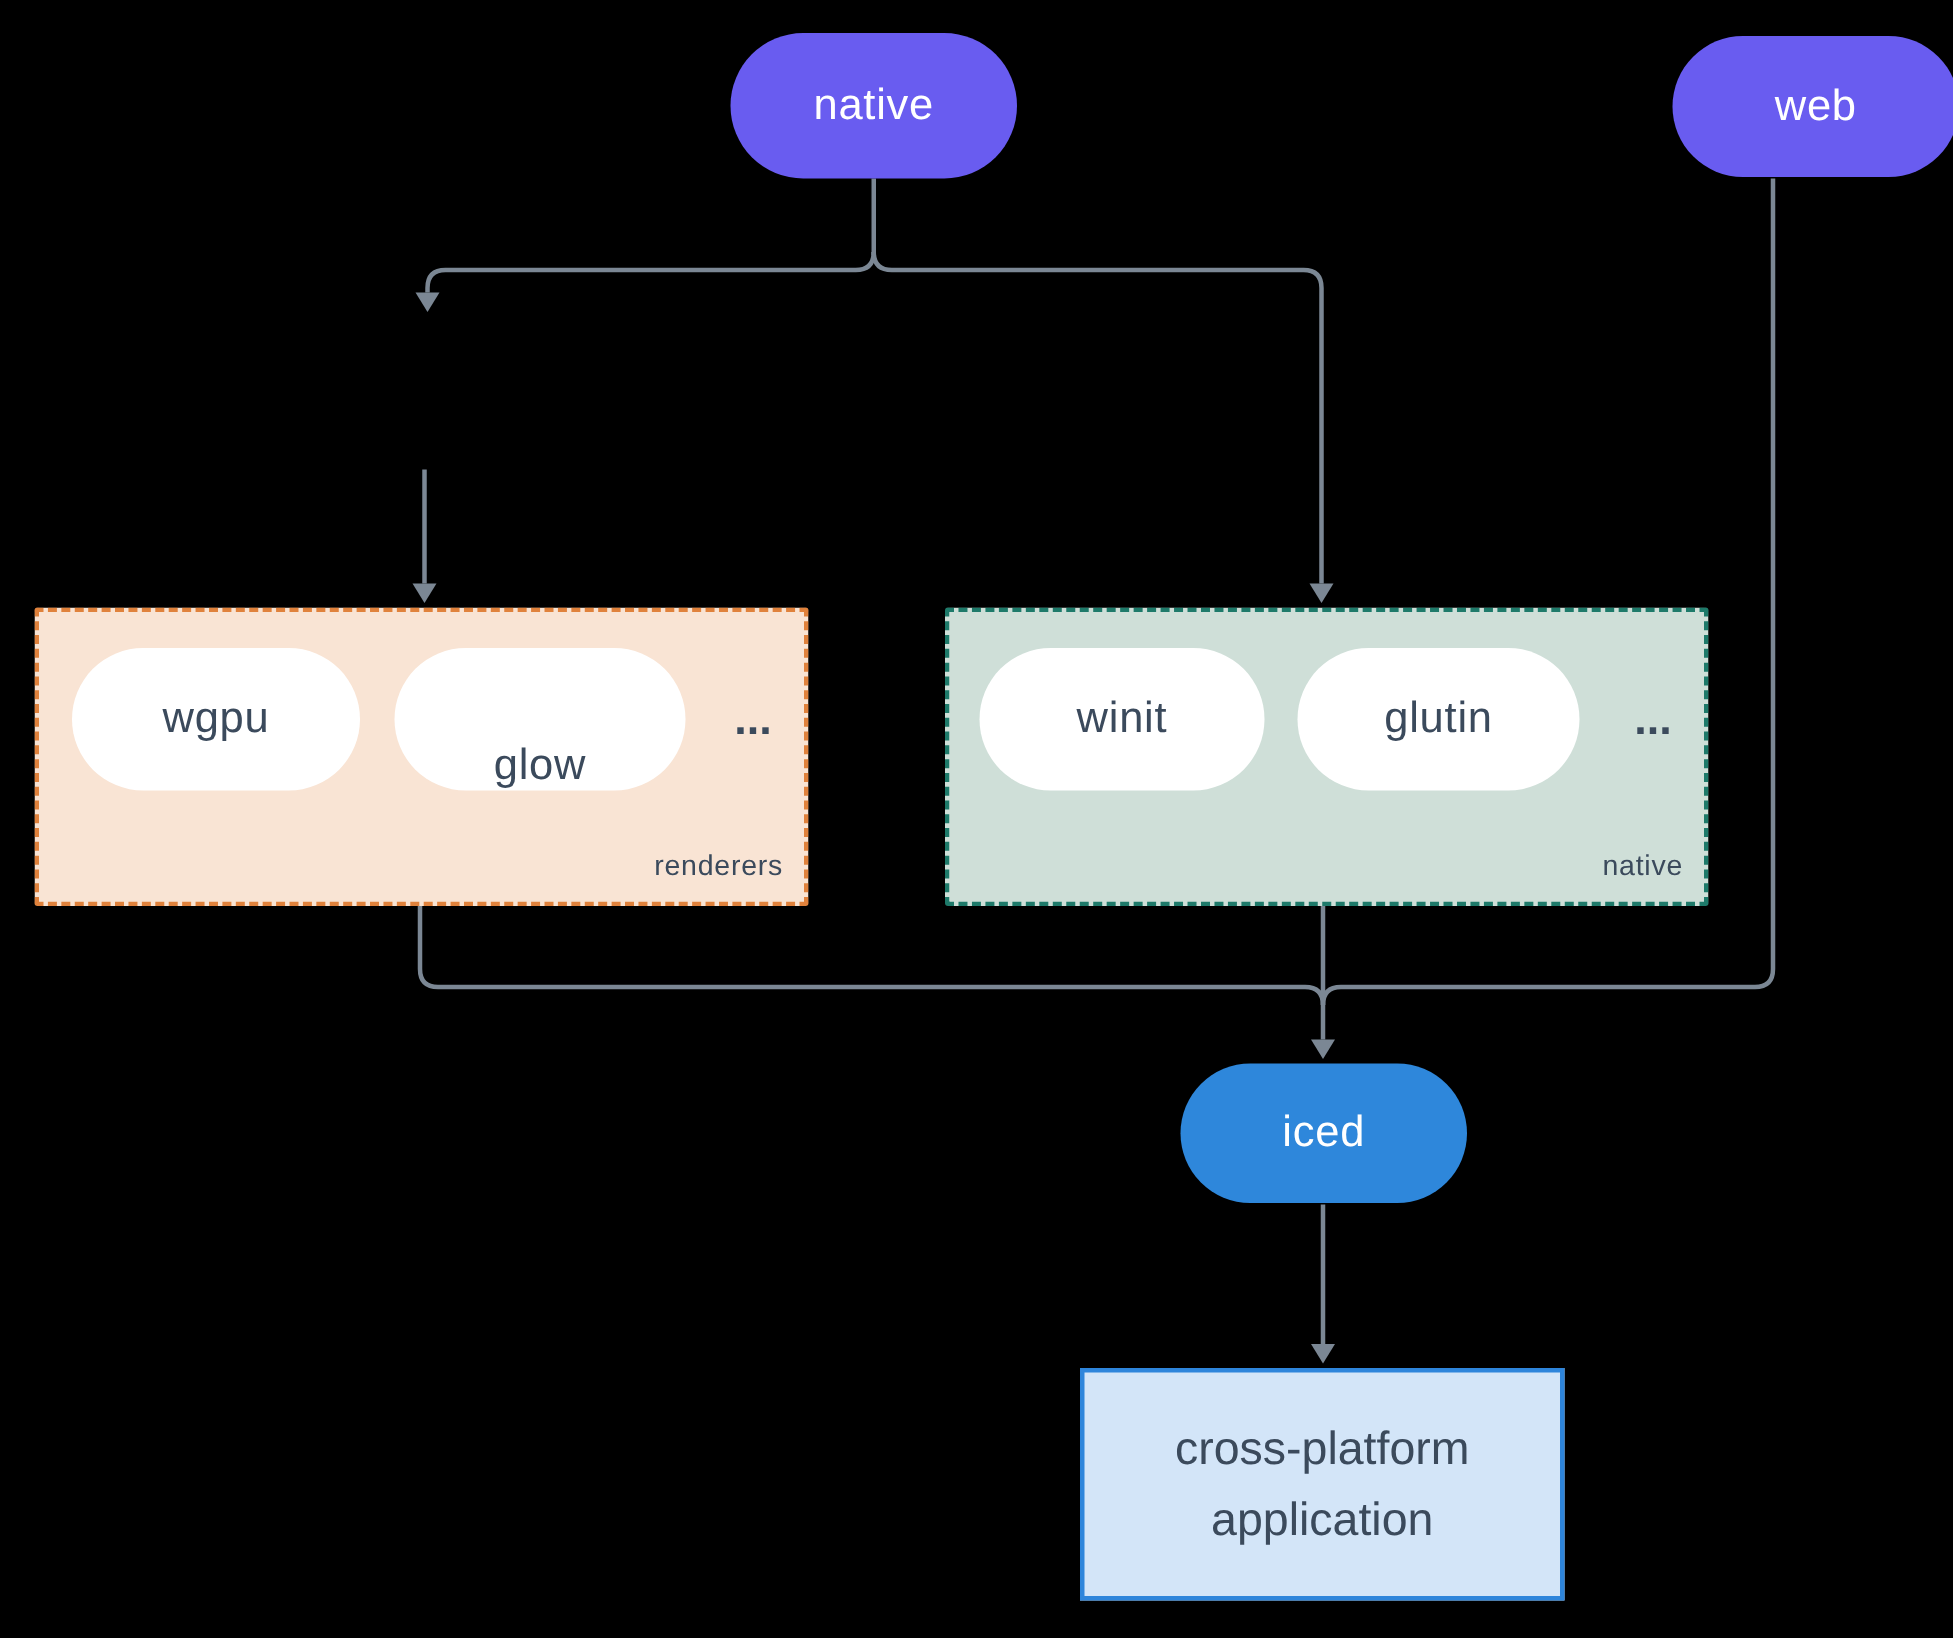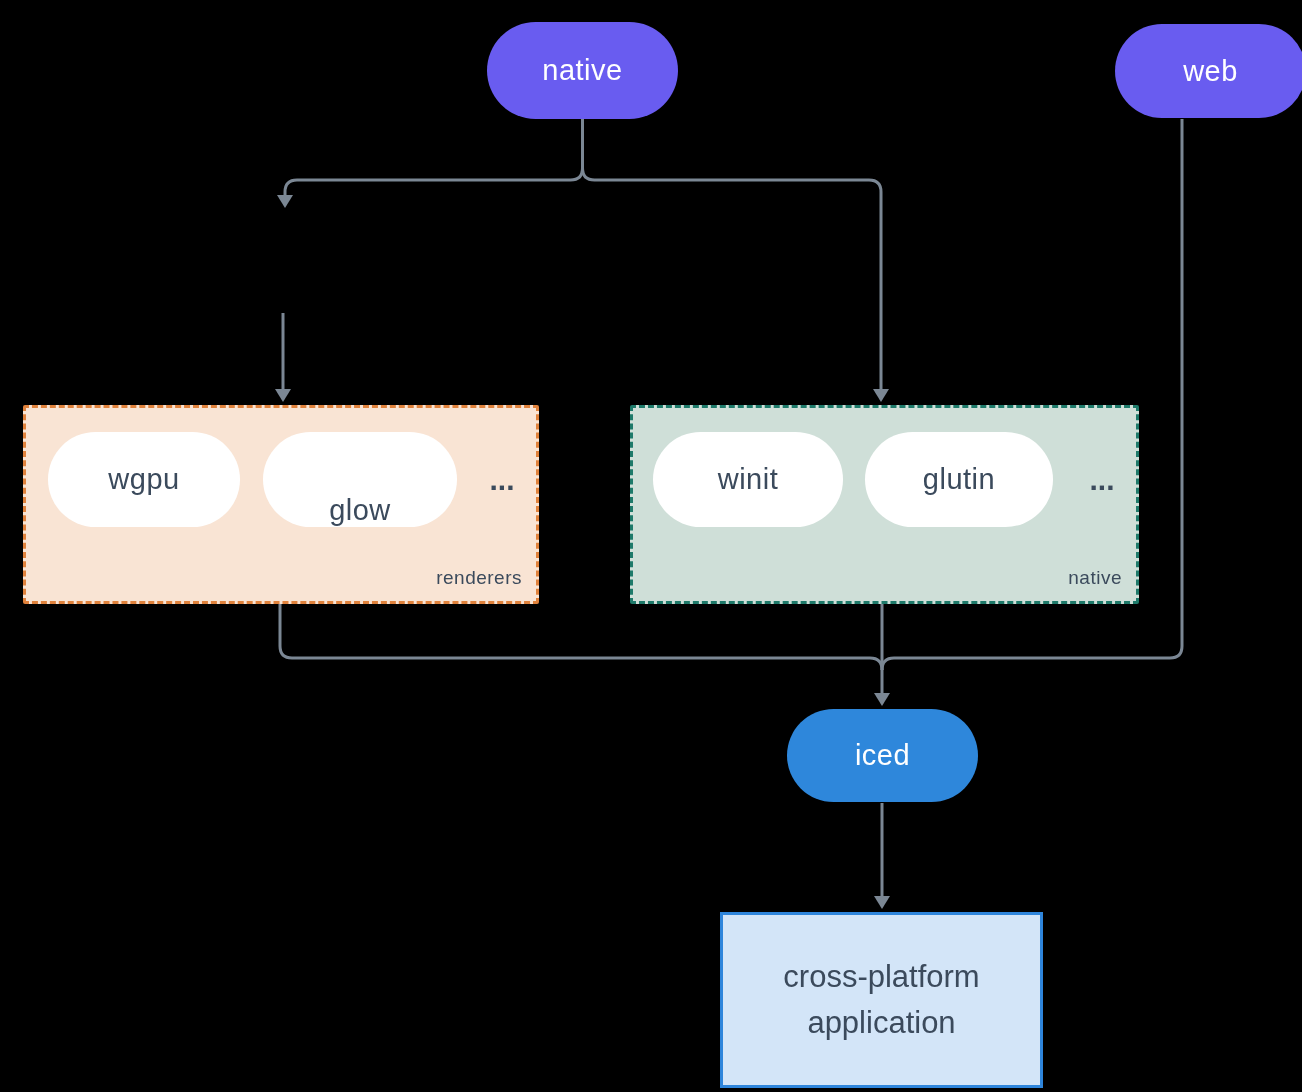--- a/index.html
+++ b/index.html
@@ -56,21 +56,21 @@
     display:flex; align-items:center; justify-content:center;
     color:var(--dark-text); font-size:30px; font-weight:bold;
   }
   .group-renderers .ellipsis { left:450px; }
   .group-shells    .ellipsis { left:443px; }
   .group-label {
     position:absolute; right:14px; bottom:12px;
     color:var(--dark-text); font-size:19px; letter-spacing:0.5px;
   }
   .app-box {
-    position:absolute; left:720px; top:912px; width:323px; height:176px;
+    position:absolute; left:720px; top:912px; width:323px; height:155px;
     background:var(--app-bg); border:3px solid var(--app-border);
     box-sizing:border-box; color:var(--dark-text); font-size:31px;
     display:flex; align-items:center; justify-content:center;
     text-align:center; line-height:1.5; padding:0 28px;
   }
 </style>
 </head>
 <body>
 
 <div class="stage">

